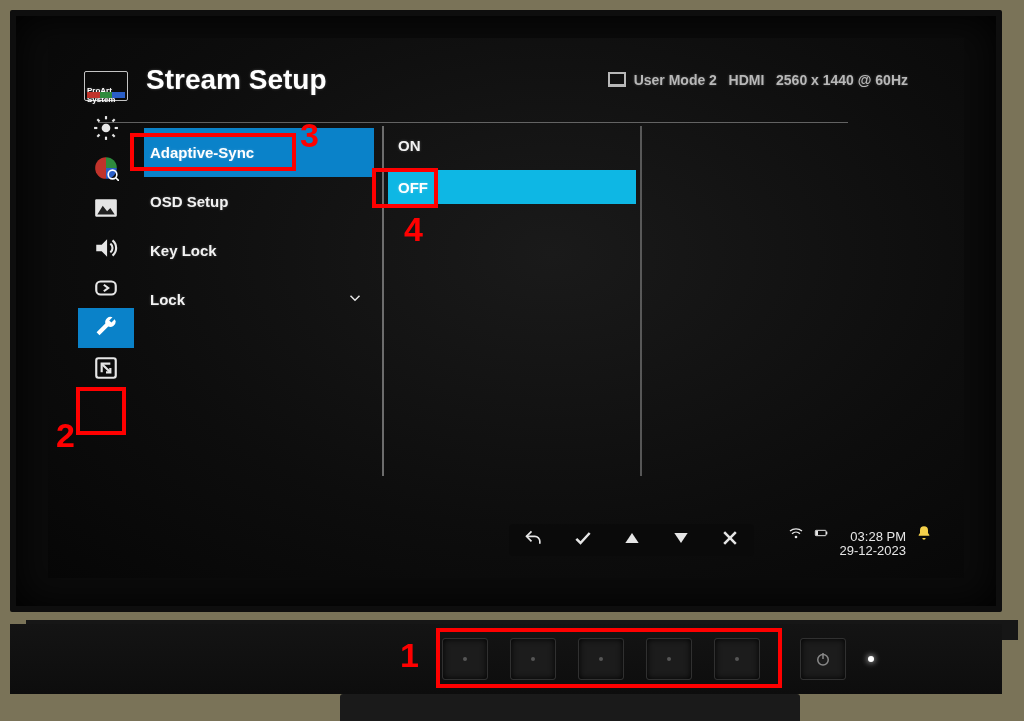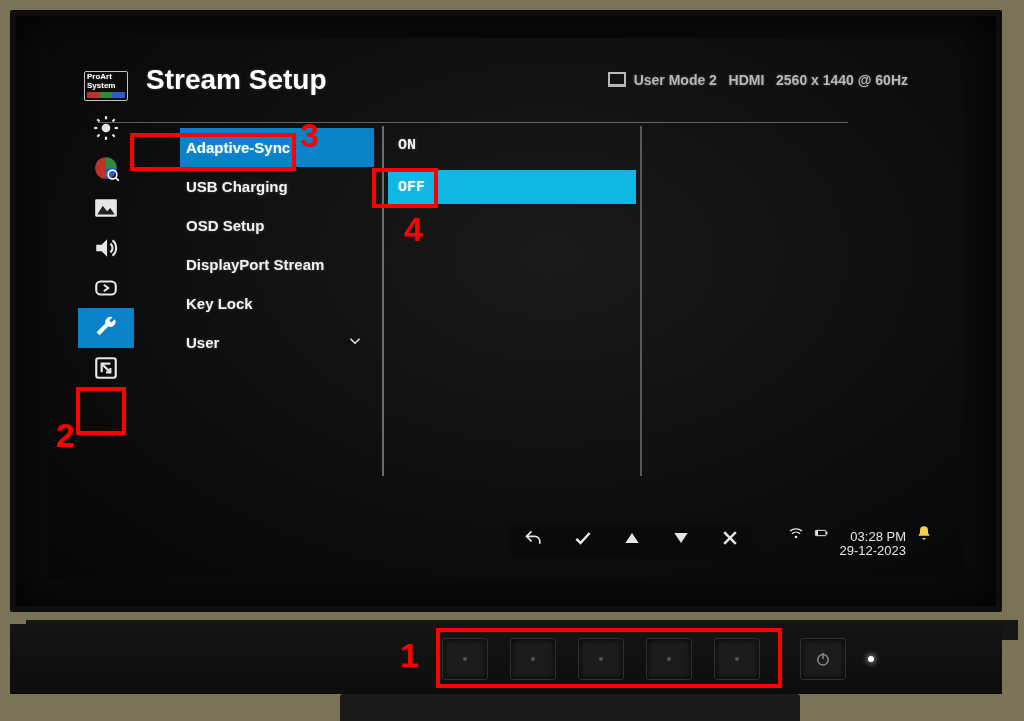--- a/index.html
+++ b/index.html
@@ -17,37 +17,37 @@
   .infoline .detail{display:block;font-size:14px;text-align:right;}
   .monitor-icon{display:inline-block;width:14px;height:10px;border:2px solid #b8b8b8;border-bottom-width:3px;margin-right:4px;vertical-align:-2px;}
 
   .rule{position:absolute;left:20px;top:58px;right:60px;height:1px;background:#9a9a9a;opacity:.6;}
 
   
   .iconcol{position:absolute;left:0;top:0;width:56px;height:430px;}
   .iconcol .cell{width:56px;height:40px;display:flex;align-items:center;justify-content:center;}
   .iconcol .cell.tall{height:44px;}
   .iconcol svg{width:26px;height:26px;fill:#e6e6e6;}
-  .proart{width:44px;height:30px;border:1px solid #c4c4c4;border-radius:2px;font-size:8px;font-weight:bold;color:#fff;line-height:9px;padding:0 2px 0 2px;box-sizing:border-box;text-align:left;position:relative;}
+  .proart{width:44px;height:30px;border:1px solid #c4c4c4;border-radius:2px;font-size:8px;font-weight:bold;color:#fff;line-height:9px;padding:14px 2px 0 2px;box-sizing:border-box;text-align:left;position:relative;}
   .proart .stripes{position:absolute;left:2px;right:2px;bottom:2px;height:6px;display:flex;}
   .proart .stripes span{flex:1;}
   .cell.sel{background:#0a82c9;}
 
   
   .menu1{position:absolute;left:66px;top:64px;width:230px;}
-  .menu1 .item{height:39px;display:flex;align-items:center;padding-left:6px;font-size:15px;font-weight:bold;color:#f2f2f2;margin-left:36px;}
+  .menu1 .item{height:49px;display:flex;align-items:center;padding-left:6px;font-size:15px;font-weight:bold;color:#f2f2f2;}
   .menu1 .item.sel{background:#0a82c9;color:#fff;}
   .menu1 .item .chev{margin-left:auto;margin-right:10px;}
   .chev svg{width:18px;height:18px;fill:#e6e6e6;}
 
   .vdiv{position:absolute;left:304px;top:62px;width:2px;height:350px;background:#7d7d7d;opacity:.85;}
   .vdiv2{position:absolute;left:562px;top:62px;width:2px;height:350px;background:#7d7d7d;opacity:.65;}
 
   
-  .menu2{position:absolute;left:310px;top:64px;width:248px;font-family:Liberation Mono, monospace;}
+  .menu2{position:absolute;left:310px;top:64px;width:248px;}
   .menu2 .opt{height:34px;display:flex;align-items:center;padding-left:10px;font-size:15px;font-weight:bold;color:#f2f2f2;}
   .menu2 .opt.sel{background:#0eb7e4;color:#fff;margin-top:8px;}
 
   
   .navbar{position:absolute;right:210px;bottom:22px;width:245px;height:32px;background:rgba(10,10,10,.7);border-radius:4px;display:flex;align-items:center;justify-content:space-around;color:#e6e6e6;}
   .navbar svg{width:20px;height:20px;fill:#e6e6e6;}
 
   
   .tray{position:absolute;right:32px;bottom:20px;display:flex;align-items:center;gap:10px;color:#e6e6e6;font-size:13px;}
   .tray .clock{text-align:right;line-height:14px;margin-top:20px;}
@@ -166,33 +166,27 @@
           </span>
         </div>
       </div>
       <div class="rule"></div>
 
       <div class="menu1">
         <div class="item sel">
             <span>Adaptive-Sync</span>
           </div>
         <div class="item">
-            <span>USB Charging</span>
-          </div>
-        <div class="item">
             <span>OSD Setup</span>
-          </div>
-        <div class="item">
-            <span>DisplayPort Stream</span>
           </div>
         <div class="item">
             <span>Key Lock</span>
           </div>
         <div class="item">
-          <span>User</span>
+          <span>Lock</span>
           <span class="chev"><svg viewBox="0 0 24 24">
                 <polyline points="6,9 12,15 18,9" fill="none" stroke="#e6e6e6" stroke-width="2"></polyline>
               </svg></span>
         </div>
       </div>
 
       <div class="vdiv"></div>
       <div class="vdiv2"></div>
 
       <div class="menu2">

